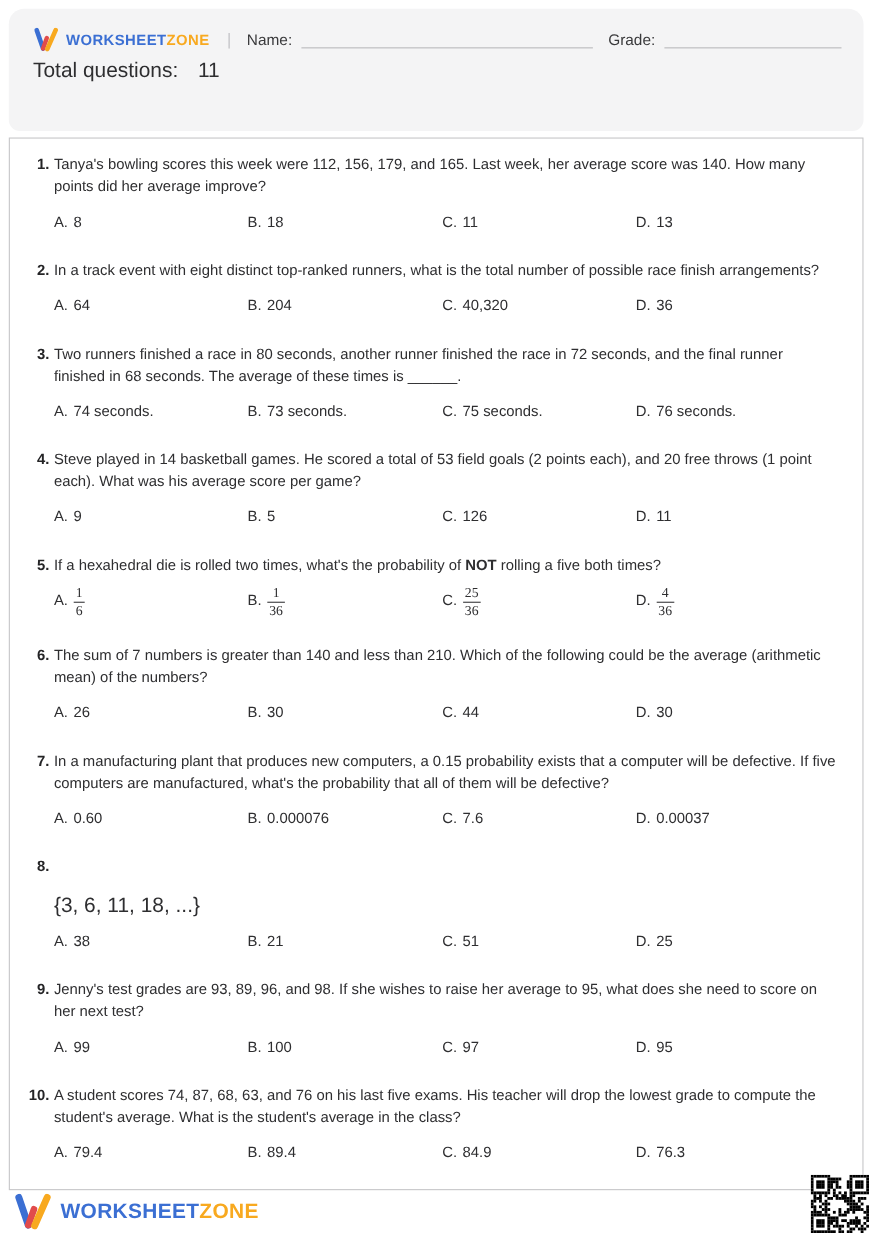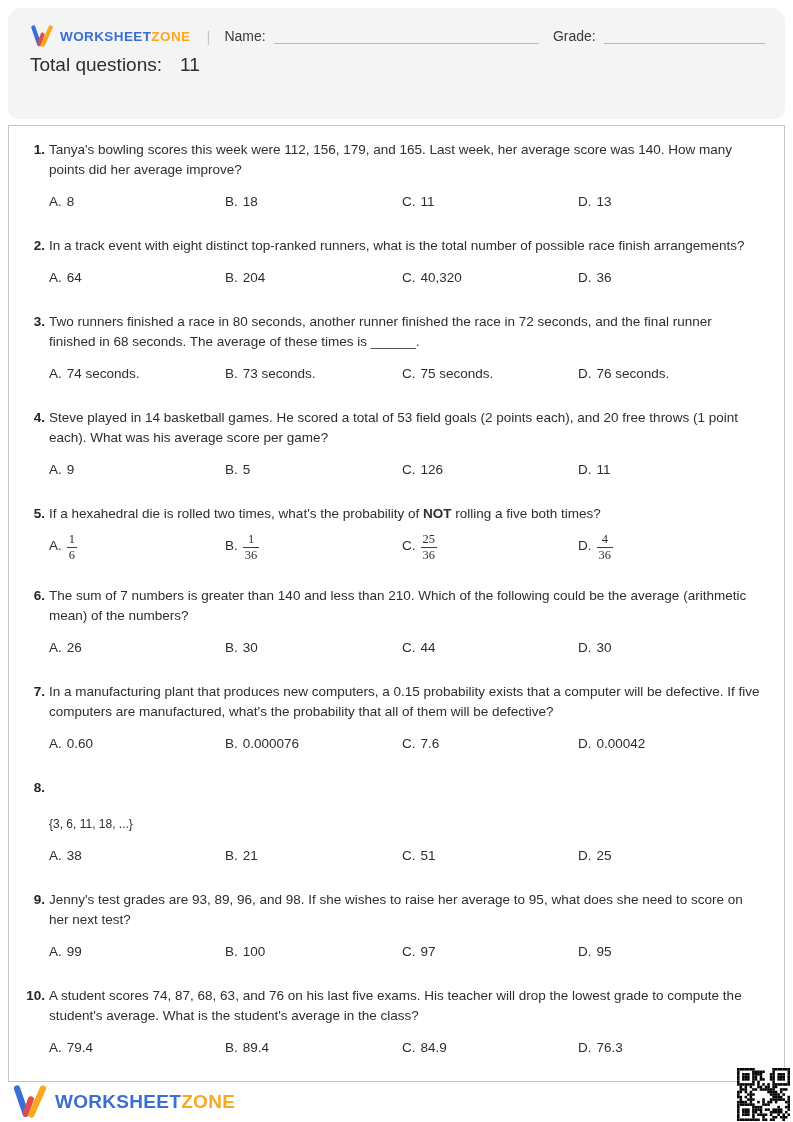--- a/index.html
+++ b/index.html
@@ -25,21 +25,21 @@
   .total-value { margin-left:18px; }
 
   
   .question-box { position:absolute; left:8px; top:125px; width:777px; height:957px;
     background:#fff; border:1px solid #c6c6c8; padding:14px 20px 0 12px; }
   .question { margin-bottom:24px; }
   .q-row { display:flex; align-items:flex-start; }
   .q-num { flex:0 0 24px; text-align:right; font-weight:bold; font-size:13.5px;
     color:#242426; line-height:20px; }
   .q-text { margin-left:4px; font-size:13.5px; line-height:20px; color:#2e2e30; max-width:712px; }
-  .q-sequence { margin:16px 0 0 28px; font-size:12px; color:#2e2e30; line-height:20px; }
+  .q-sequence { margin:16px 0 0 28px; font-size:19px; color:#2e2e30; line-height:20px; }
   .q-options { display:grid; grid-template-columns:176px 177px 176px 1fr;
     padding-left:28px; margin-top:12px; }
   .opt { font-size:13.5px; color:#2e2e30; line-height:20px; display:flex; align-items:flex-start; }
   .opt-label { margin-right:5px; }
   .frac { display:inline-flex; flex-direction:column; align-items:center;
     font-family:"Liberation Serif", serif; font-size:12.5px; line-height:13px;
     vertical-align:middle; margin-top:-3px; }
   .frac .num { padding:0 2px; }
   .frac .den { padding:0 2px; }
   .frac .bar { width:100%; border-top:1px solid #3a3a3c; margin:1px 0; }
@@ -249,21 +249,21 @@
           <div class="opt">
             <span class="opt-label">B.</span>
             <span>0.000076</span>
           </div>
           <div class="opt">
             <span class="opt-label">C.</span>
             <span>7.6</span>
           </div>
           <div class="opt">
             <span class="opt-label">D.</span>
-            <span>0.00042</span>
+            <span>0.00037</span>
           </div>
         </div>
       </div>
       <div class="question">
         <div class="q-row">
           <span class="q-num">8.</span>
         </div>
         <div class="q-sequence">{3, 6, 11, 18, ...}</div>
         <div class="q-options">
           <div class="opt">

